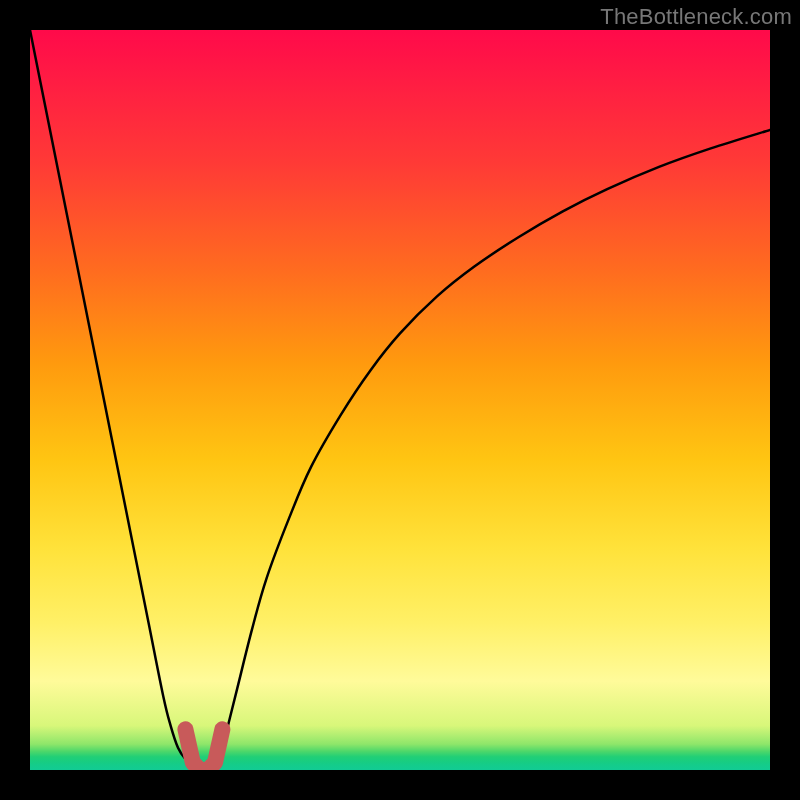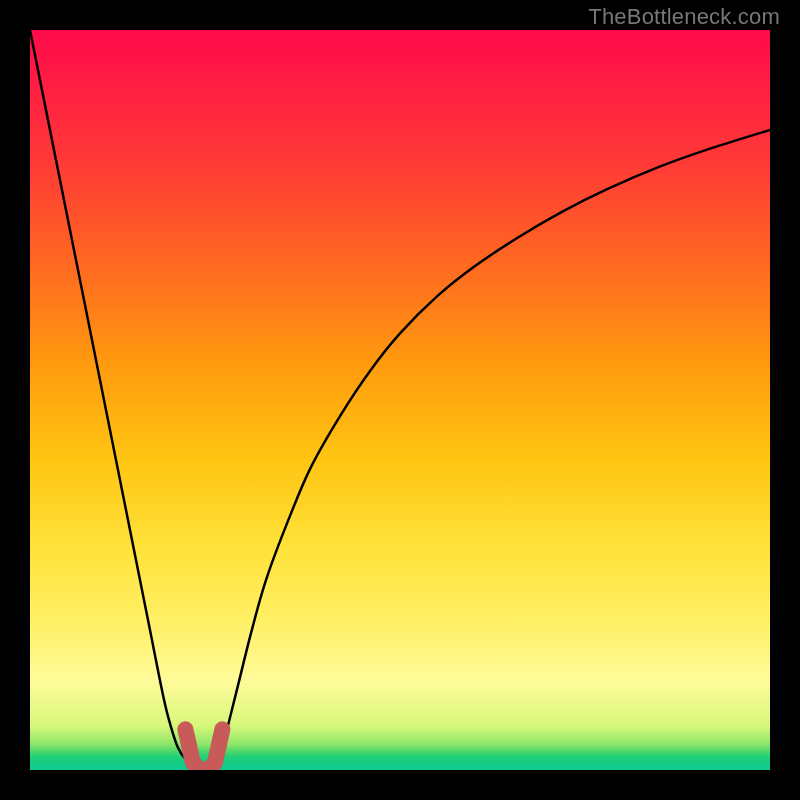--- a/index.html
+++ b/index.html
@@ -48,21 +48,21 @@
       #12cb94 100%
     );
   }
   .curves {
     position: absolute;
     inset: 0;
   }
   .watermark {
     position: absolute;
     top: 4px;
-    right: 20px;
+    right: 8px;
     color: #777;
     font-size: 22px;
     letter-spacing: 0.2px;
     user-select: none;
   }
 </style>
 </head>
 <body>
 
 <div class="frame">

